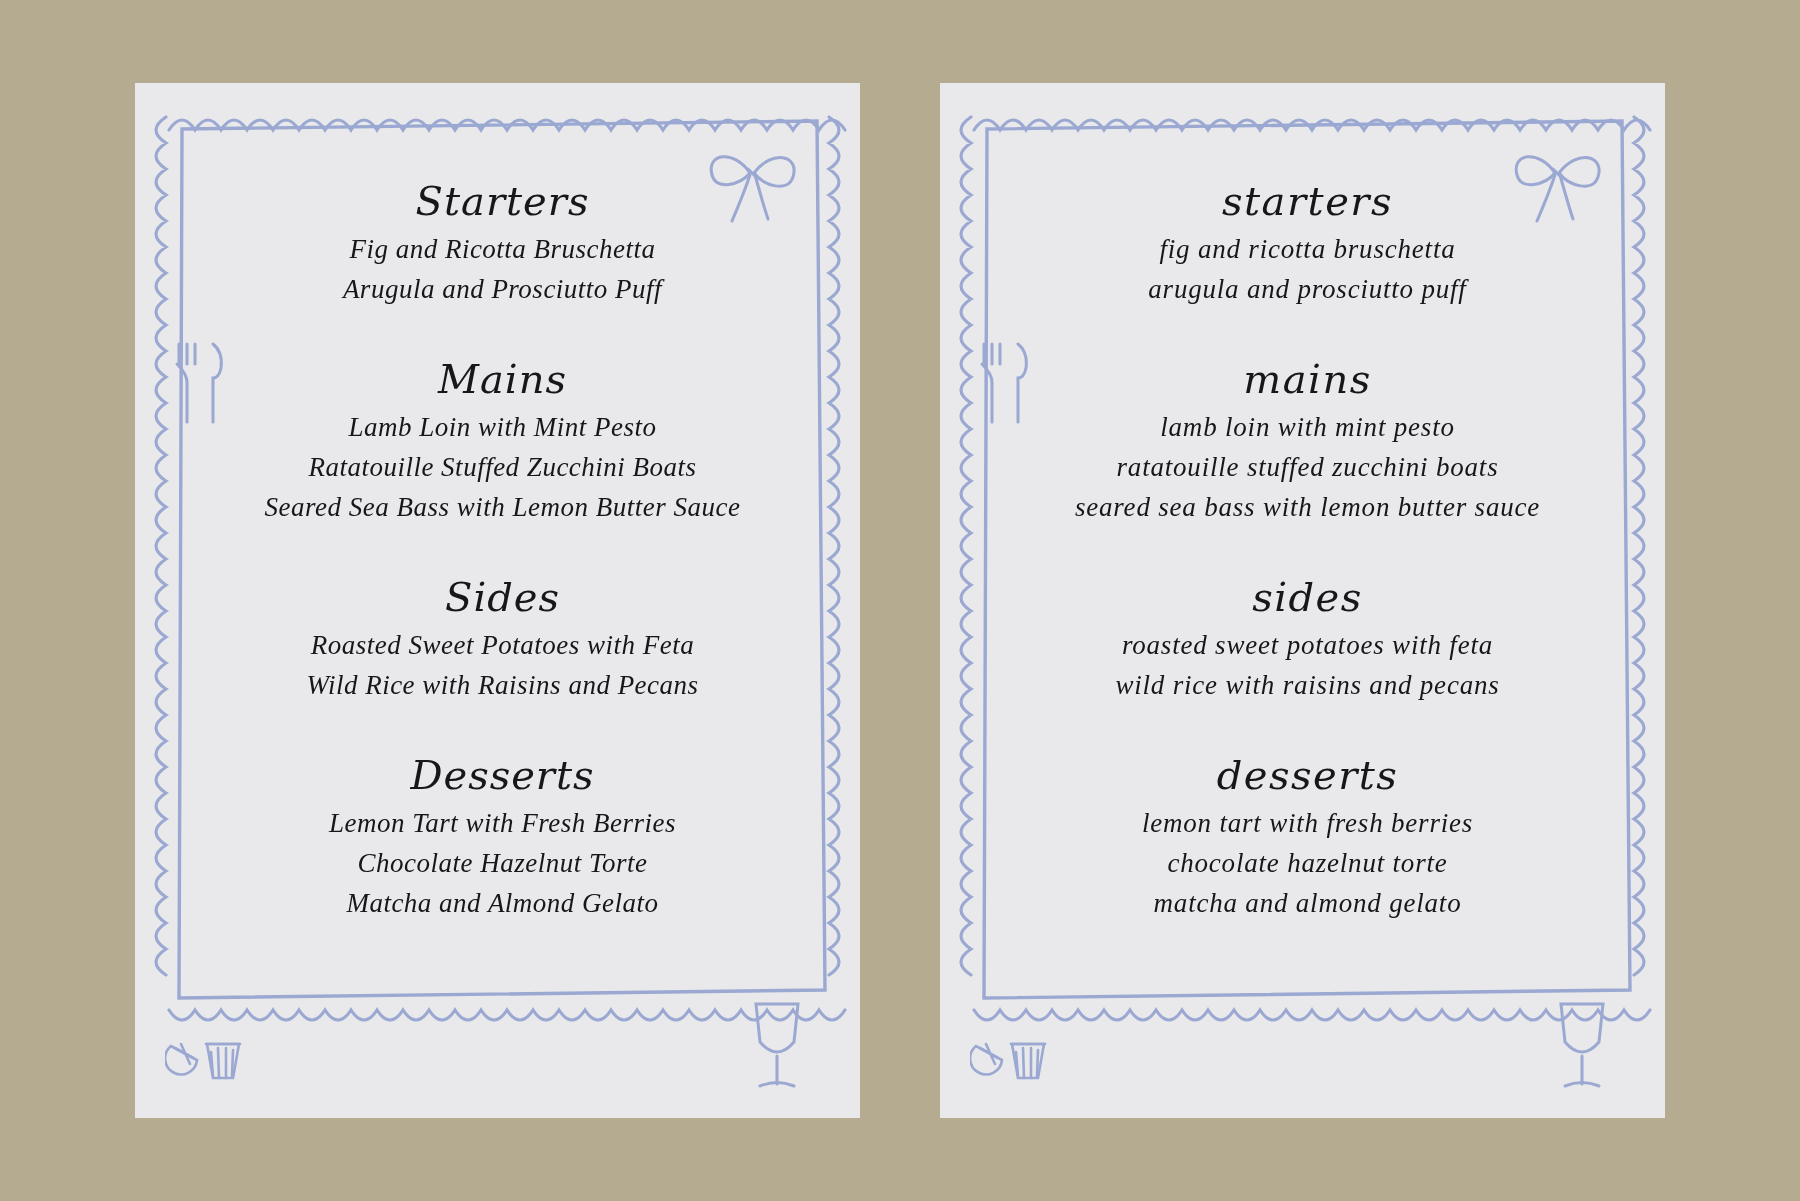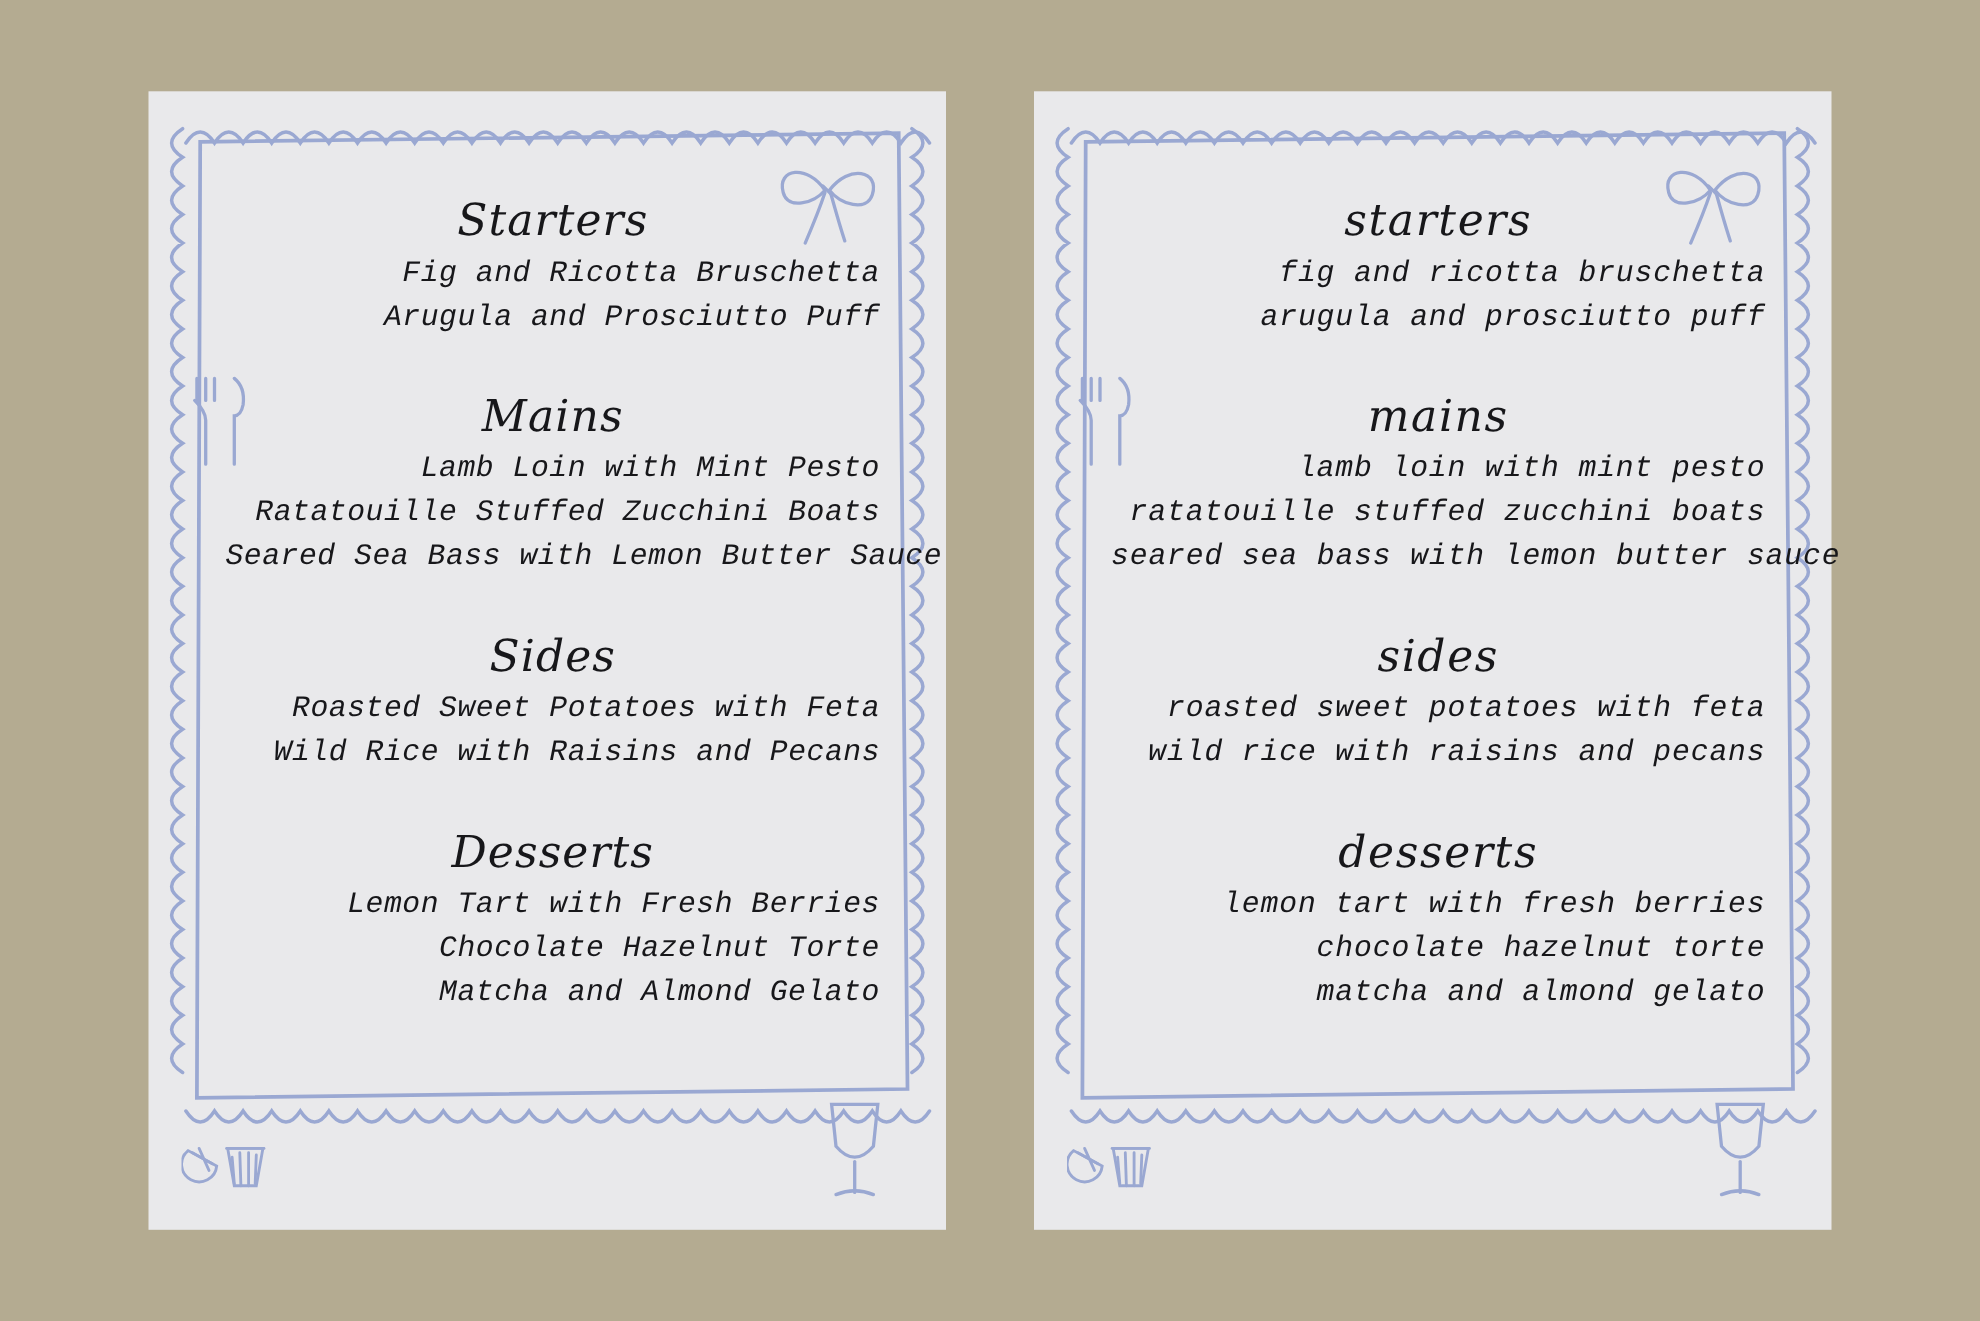--- a/index.html
+++ b/index.html
@@ -66,27 +66,26 @@
   .section-title {
     font-family: "DejaVu Serif", serif;
     font-style: italic;
     font-size: 40px;
     line-height: 1.15;
     letter-spacing: 1px;
     margin-bottom: 6px;
     font-weight: 400;
   }
   .item {
-    font-family: Liberation Mono, monospace;
+    font-family: Liberation Serif, serif;
     font-style: italic;
     font-size: 27px;
     line-height: 1.48;
     letter-spacing: 0.5px;
     white-space: nowrap;
-    text-align: right;
   }
   
   .card.lower .section-title { letter-spacing: 1.5px; }
   .card.lower .item { letter-spacing: 0.8px; }
 
   .doodle {
     position: absolute;
     pointer-events: none;
   }
   .doodle.bow { right: 52px; top: 58px; }

